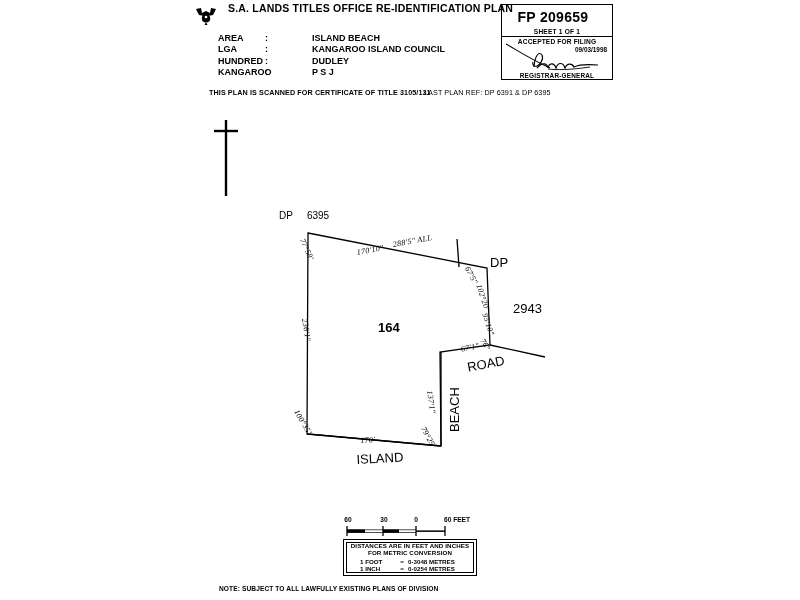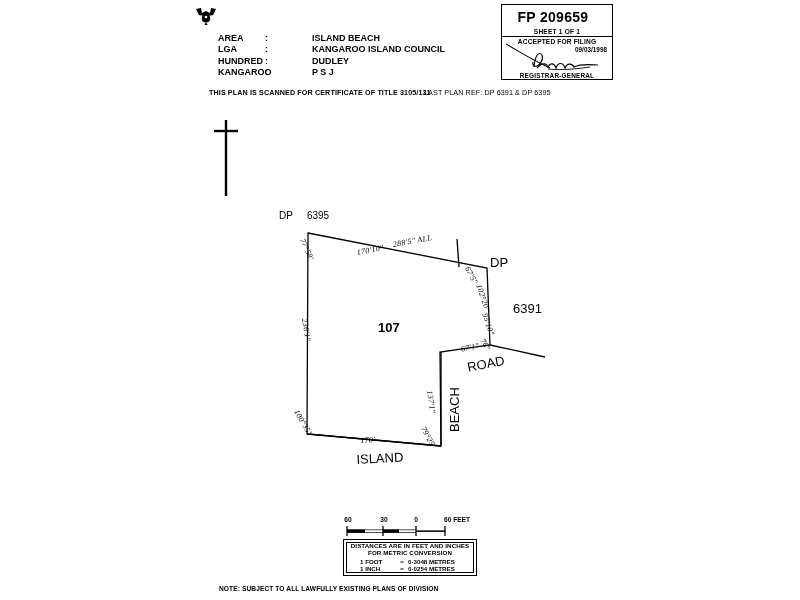--- a/index.html
+++ b/index.html
@@ -152,20 +152,21 @@
 <div class="page">
 
   <div id="crest">
     <svg width="24" height="20" viewBox="0 0 24 20">
       <path d="M2 3 L7 2 L8 7 L12 5 L16 7 L17 2 L22 3 L19 9 L14 10 L12 9 L10 10 L5 9 Z" fill="#000"></path>
       <ellipse cx="12" cy="12.5" rx="4.2" ry="4" fill="#000"></ellipse>
       <path d="M12 16 L10.5 19 L13.5 19 Z" fill="#000"></path>
       <circle cx="12" cy="11" r="1.3" fill="#fff"></circle>
     </svg>
   </div>
+  <div id="plan-title">S.A. LANDS TITLES OFFICE RE-IDENTIFICATION PLAN</div>
 
   <div class="hdr-table">
     <div class="hdr-row">
       <span class="hdr-key">AREA</span>
       <span class="hdr-colon">:</span>
       <span class="hdr-val">ISLAND BEACH</span>
     </div>
     <div class="hdr-row">
       <span class="hdr-key">LGA</span>
       <span class="hdr-colon">:</span>
@@ -222,22 +223,22 @@
 
     <line x1="441" y1="352" x2="441" y2="446" stroke="#000" stroke-width="1.3"></line>
 
     <line x1="307" y1="434" x2="441" y2="446" stroke="#000" stroke-width="1.3"></line>
   </svg>
 
   <div class="map-label" id="label-dp-6395">
     <span>DP</span><span class="sp"></span><span>6395</span>
   </div>
   <div class="map-label" id="label-dp-right">DP</div>
-  <div class="map-label" id="label-6391">6391</div>
-  <div class="map-label" id="lot-number">107</div>
+  <div class="map-label" id="label-6391">2943</div>
+  <div class="map-label" id="lot-number">164</div>
   <div class="map-label" id="label-road">ROAD</div>
   <div class="map-label" id="label-beach">BEACH</div>
   <div class="map-label" id="label-island">ISLAND</div>
 
   <div class="dim" id="dim-top-left-bearing">77°58'</div>
   <div class="dim" id="dim-top-170">170'10"</div>
   <div class="dim" id="dim-top-288">288'5" ALL</div>
   <div class="dim" id="dim-right-675">67'5"</div>
   <div class="dim" id="dim-right-10220">102°20'</div>
   <div class="dim" id="dim-right-9510">95'10"</div>

